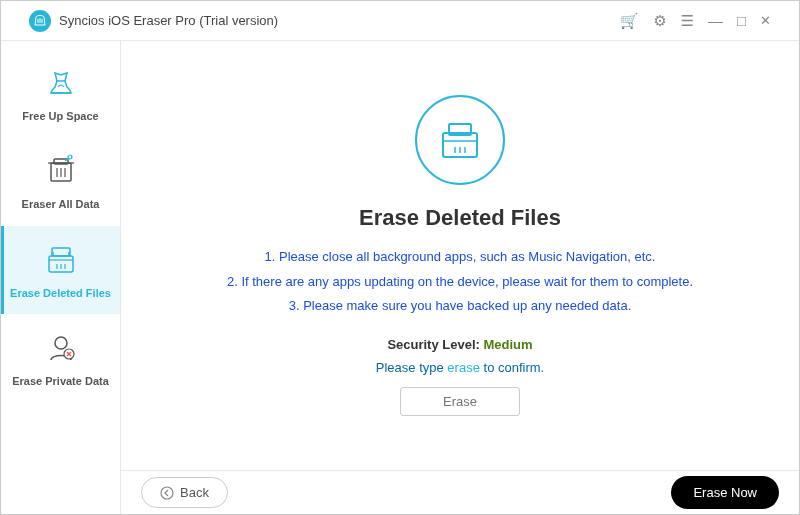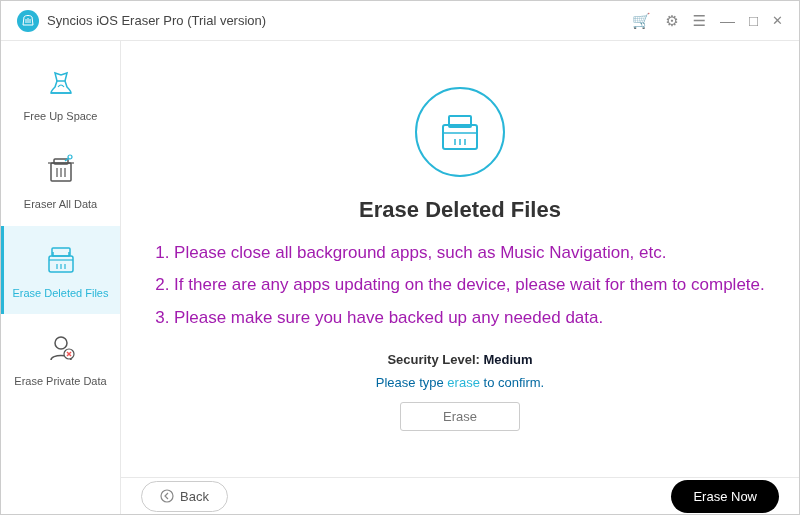--- a/index.html
+++ b/index.html
@@ -13,21 +13,21 @@
       display: flex;
       flex-direction: column;
     }
 
     
     .titlebar {
       display: flex;
       align-items: center;
       background: #fff;
       height: 40px;
-      padding: 0 16px;
+      padding: 0 28px;
       border-bottom: 1px solid #e8e8e8;
       flex-shrink: 0;
     }
     .titlebar-logo {
       width: 22px;
       height: 22px;
       background: #29b6d8;
       border-radius: 50%;
       display: flex;
       align-items: center;
@@ -63,20 +63,21 @@
     
     .sidebar {
       width: 120px;
       background: #fff;
       border-right: 1px solid #e8e8e8;
       display: flex;
       flex-direction: column;
       align-items: center;
       padding-top: 8px;
       flex-shrink: 0;
+      font-weight: bold;
     }
     .sidebar-item {
       width: 100%;
       display: flex;
       flex-direction: column;
       align-items: center;
       padding: 14px 8px;
       cursor: pointer;
       position: relative;
     }
@@ -136,34 +137,34 @@
       justify-content: center;
       margin-bottom: 20px;
     }
     .content-title {
       font-size: 22px;
       font-weight: 600;
       color: #333;
       margin-bottom: 14px;
     }
     .content-instructions {
-      text-align: left;
-      font-size: 17px;
-      color: #a21caf;
+      text-align: center;
+      font-size: 13px;
+      color: #1d4ed8;
       line-height: 1.9;
       margin-bottom: 18px;
     }
     .security-level {
       font-size: 13px;
       color: #333;
       font-weight: 600;
       margin-bottom: 8px;
     }
     .security-level a {
-      color: #0f172a;
+      color: #4d7c0f;
       text-decoration: none;
     }
     .confirm-text {
       font-size: 13px;
       color: #666;
       margin-bottom: 12px;
     }
     .confirm-text span {
       color: #0369a1;
     }
@@ -174,21 +175,21 @@
       font-size: 13px;
       color: #555;
       outline: none;
       width: 120px;
       text-align: center;
       background: #fff;
     }
 
     
     .footer {
-      height: 37px;
+      height: 44px;
       border-top: 1px solid #e8e8e8;
       background: #fff;
       display: flex;
       align-items: center;
       justify-content: space-between;
       padding: 0 20px;
       flex-shrink: 0;
     }
     .back-btn {
       display: flex;

